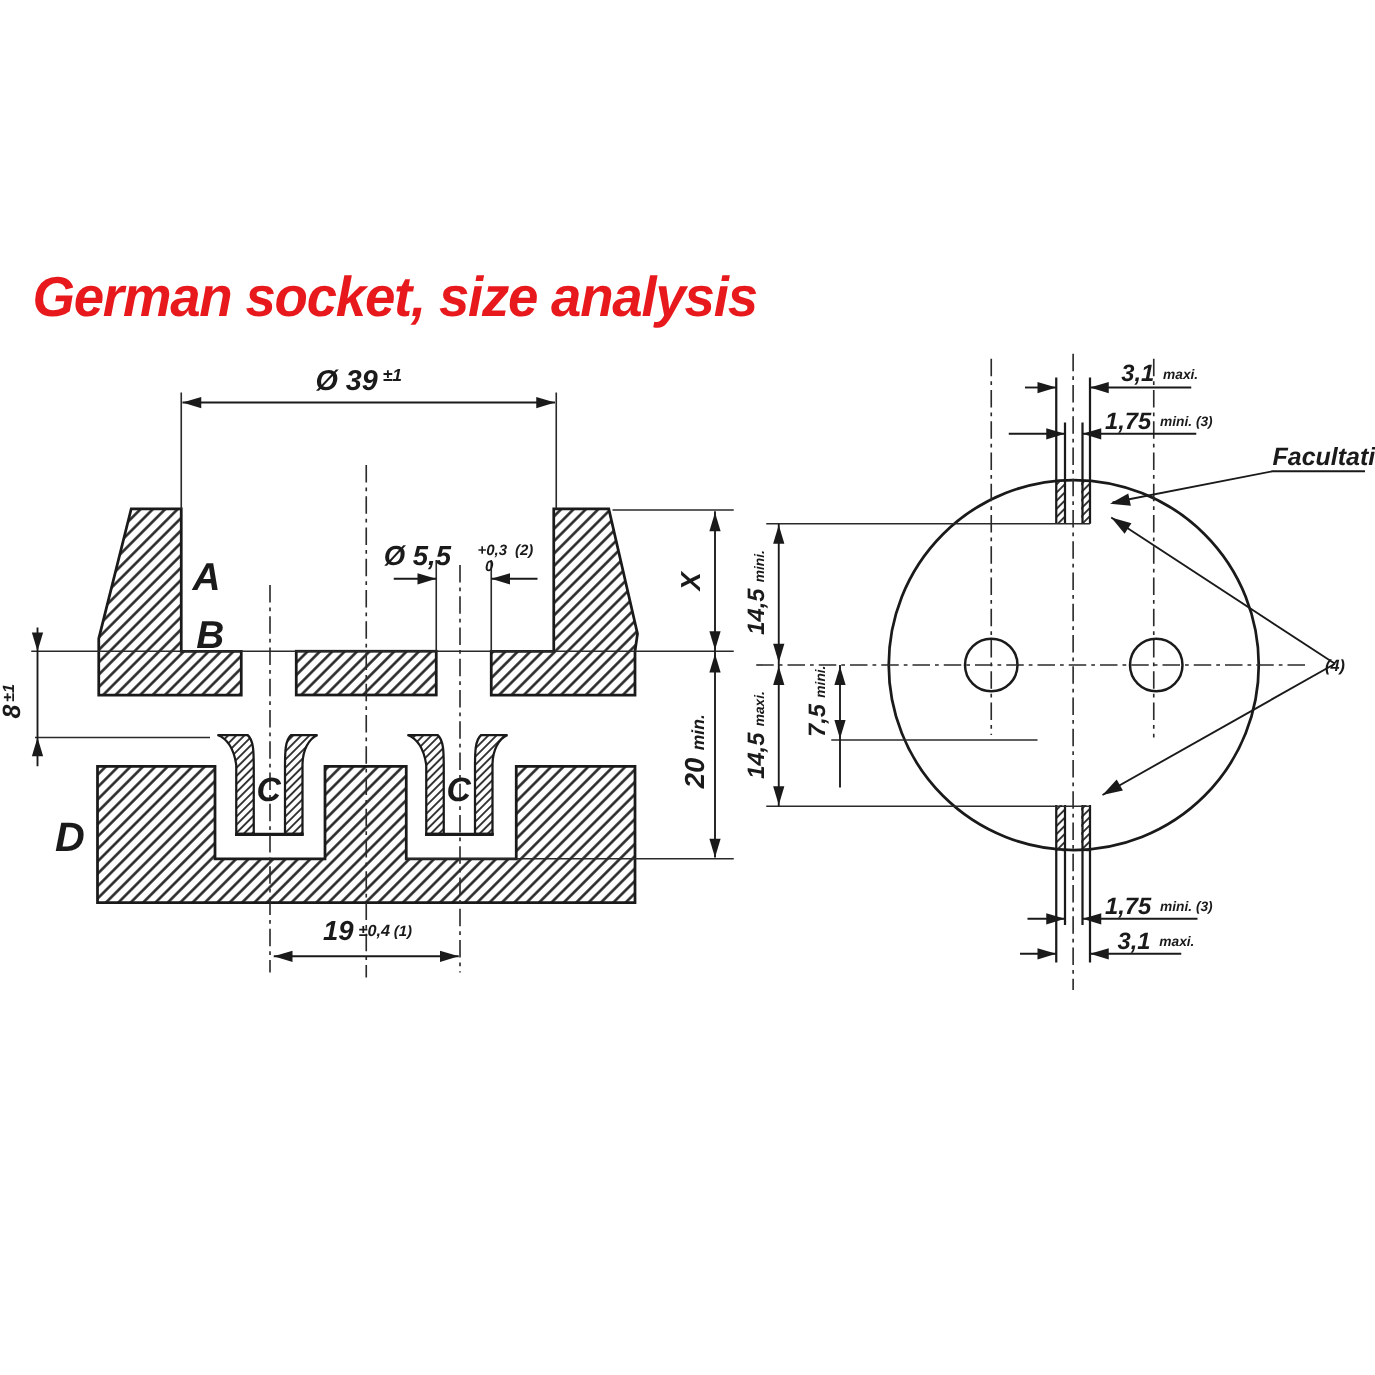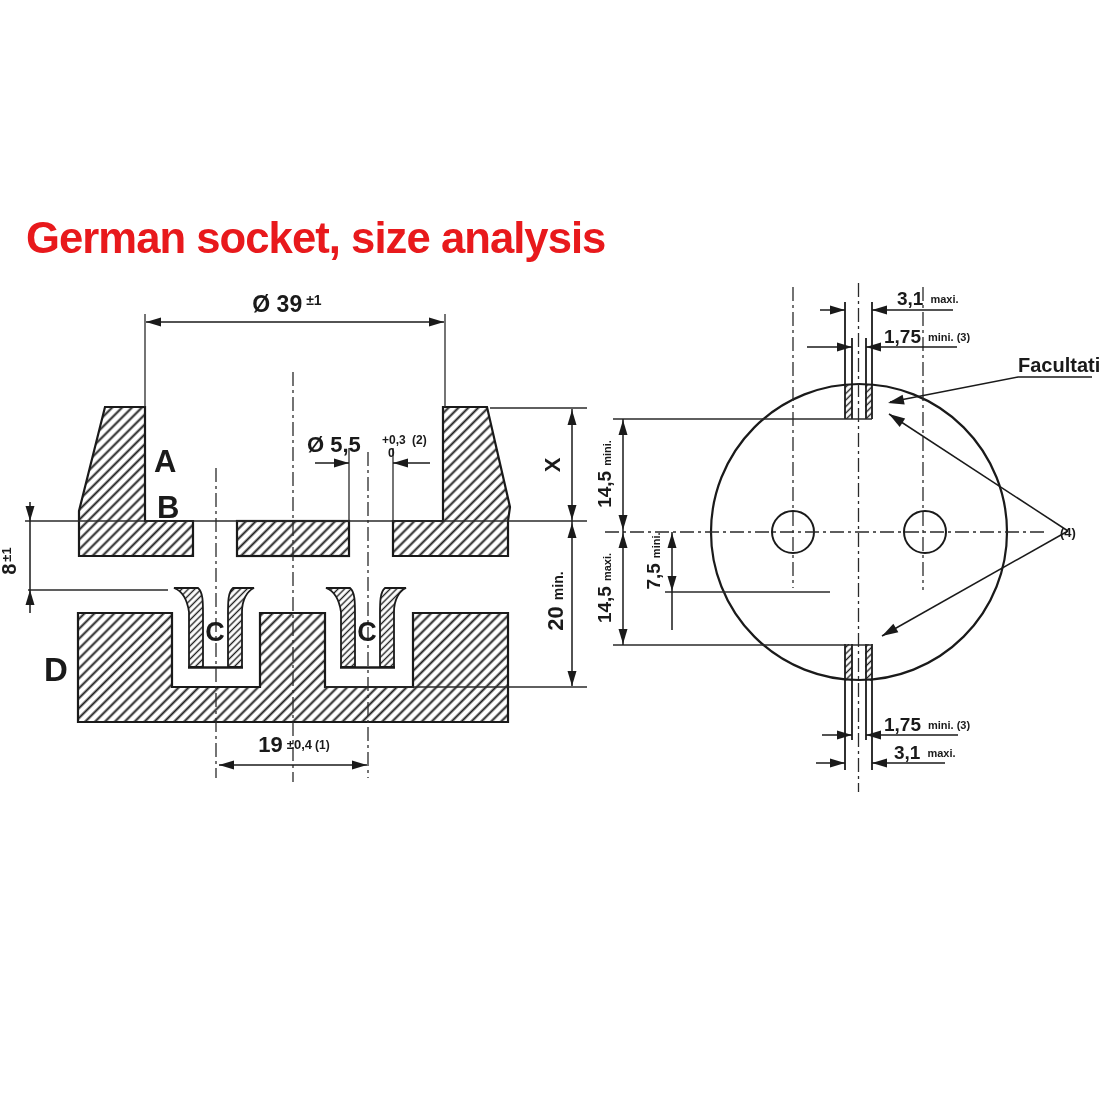--- a/index.html
+++ b/index.html
@@ -1,17 +1,17 @@
 <!DOCTYPE html>
 <html><head>
 <meta charset="utf-8">
 <style>
   html,body{margin:0;padding:0;background:#ffffff;}
   .stage{position:relative;width:1100px;height:1100px;background:#ffffff;overflow:hidden;
-         font-family:"Liberation Sans",sans-serif;}
+         font-family:"Liberation Sans",sans-serif;font-style:italic;}
   .title{position:absolute;left:26px;top:212px;font-size:45px;font-weight:700;
          letter-spacing:-1px;transform:scaleX(.97);transform-origin:left;
          color:#e8191c;white-space:nowrap;}
   svg{position:absolute;left:0;top:0;}
   svg text{fill:#1a1a1a;font-family:"Liberation Sans",sans-serif;font-weight:700;}
 </style>
 </head>
 <body>
 
 <div class="stage">

